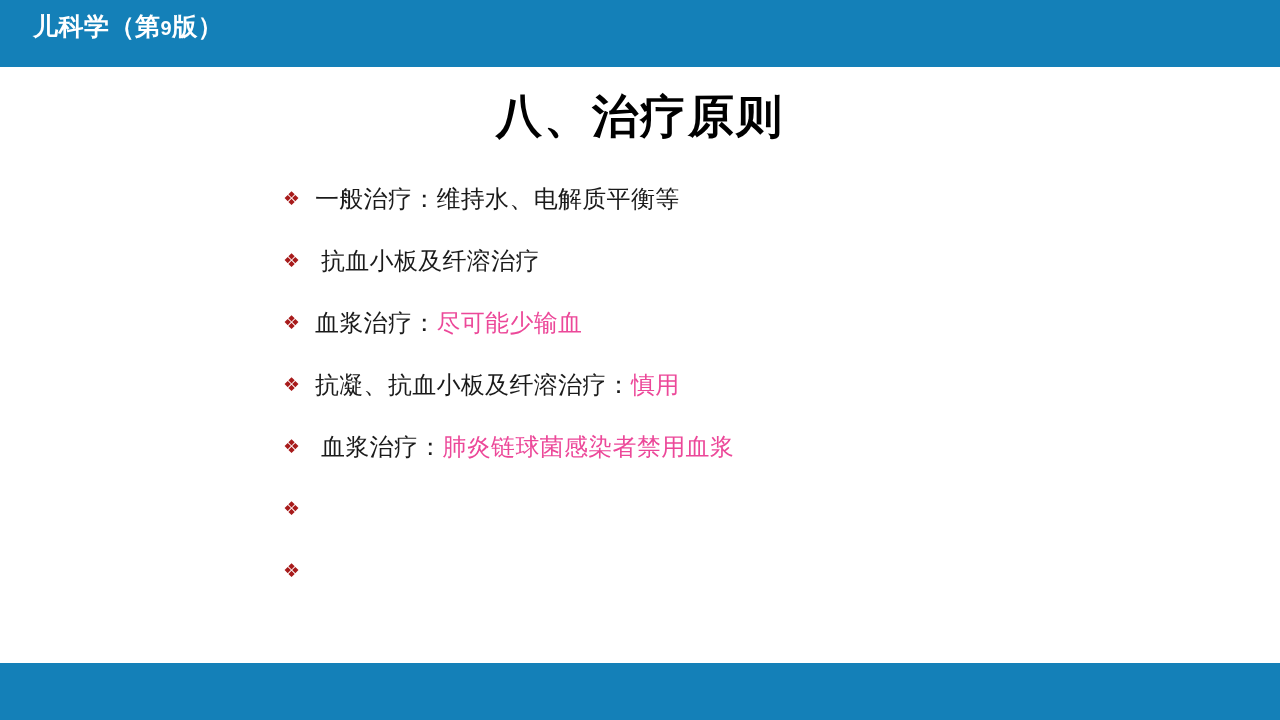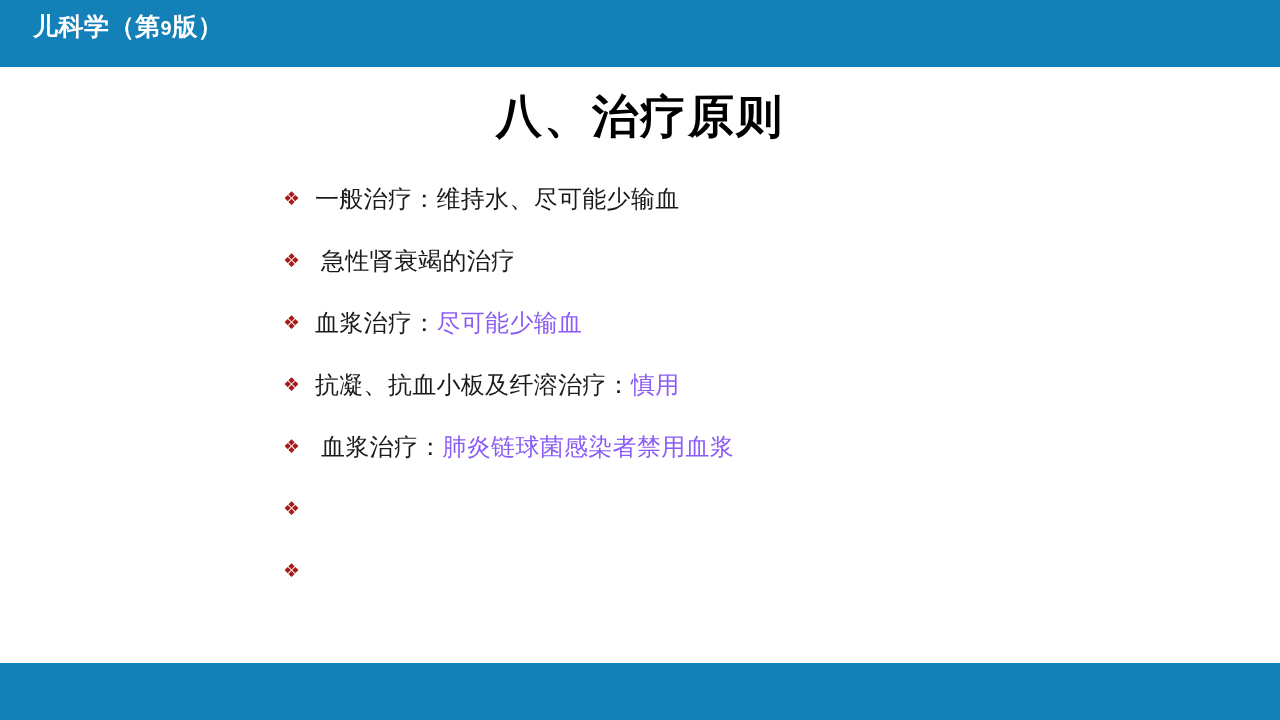--- a/index.html
+++ b/index.html
@@ -88,21 +88,21 @@
   .bullet-text {
     display: inline-block;
     font-size: 24px;
     color: #1a1a1a;
     letter-spacing: 0.3px;
   }
   .gap-narrow { padding-left: 12px; }
   .gap-wide   { padding-left: 18px; }
 
   .red-text {
-    color: #8b5cf6;
+    color: #ec4899;
     margin-top: 40px;
   }
 
   
   .footer-bar {
     position: absolute;
     left: 0;
     top: 663px;
     width: 1280px;
     height: 57px;
@@ -117,26 +117,26 @@
   <div class="header-bar">
     <div class="header-title"><span>儿科学（第</span><span class="ed-num">9</span><span>版）</span></div>
   </div>
 
   <div class="slide-title">八、治疗原则</div>
 
   <div class="bullet-list">
 
     <div class="bullet-row">
       <span class="bullet-marker">❖</span>
-      <span class="bullet-text gap-narrow"><span>一般治疗：维持水、尽可能少输血</span><span class="red-text"></span></span>
+      <span class="bullet-text gap-narrow"><span>一般治疗：维持水、电解质平衡等</span><span class="red-text"></span></span>
     </div>
 
     <div class="bullet-row">
       <span class="bullet-marker">❖</span>
-      <span class="bullet-text gap-wide"><span>急性肾衰竭的治疗</span><span class="red-text"></span></span>
+      <span class="bullet-text gap-wide"><span>抗血小板及纤溶治疗</span><span class="red-text"></span></span>
     </div>
 
     <div class="bullet-row">
       <span class="bullet-marker">❖</span>
       <span class="bullet-text gap-narrow"><span>血浆治疗：</span><span class="red-text">尽可能少输血</span></span>
     </div>
 
     <div class="bullet-row">
       <span class="bullet-marker">❖</span>
       <span class="bullet-text gap-narrow"><span>抗凝、抗血小板及纤溶治疗：</span><span class="red-text">慎用</span></span>

